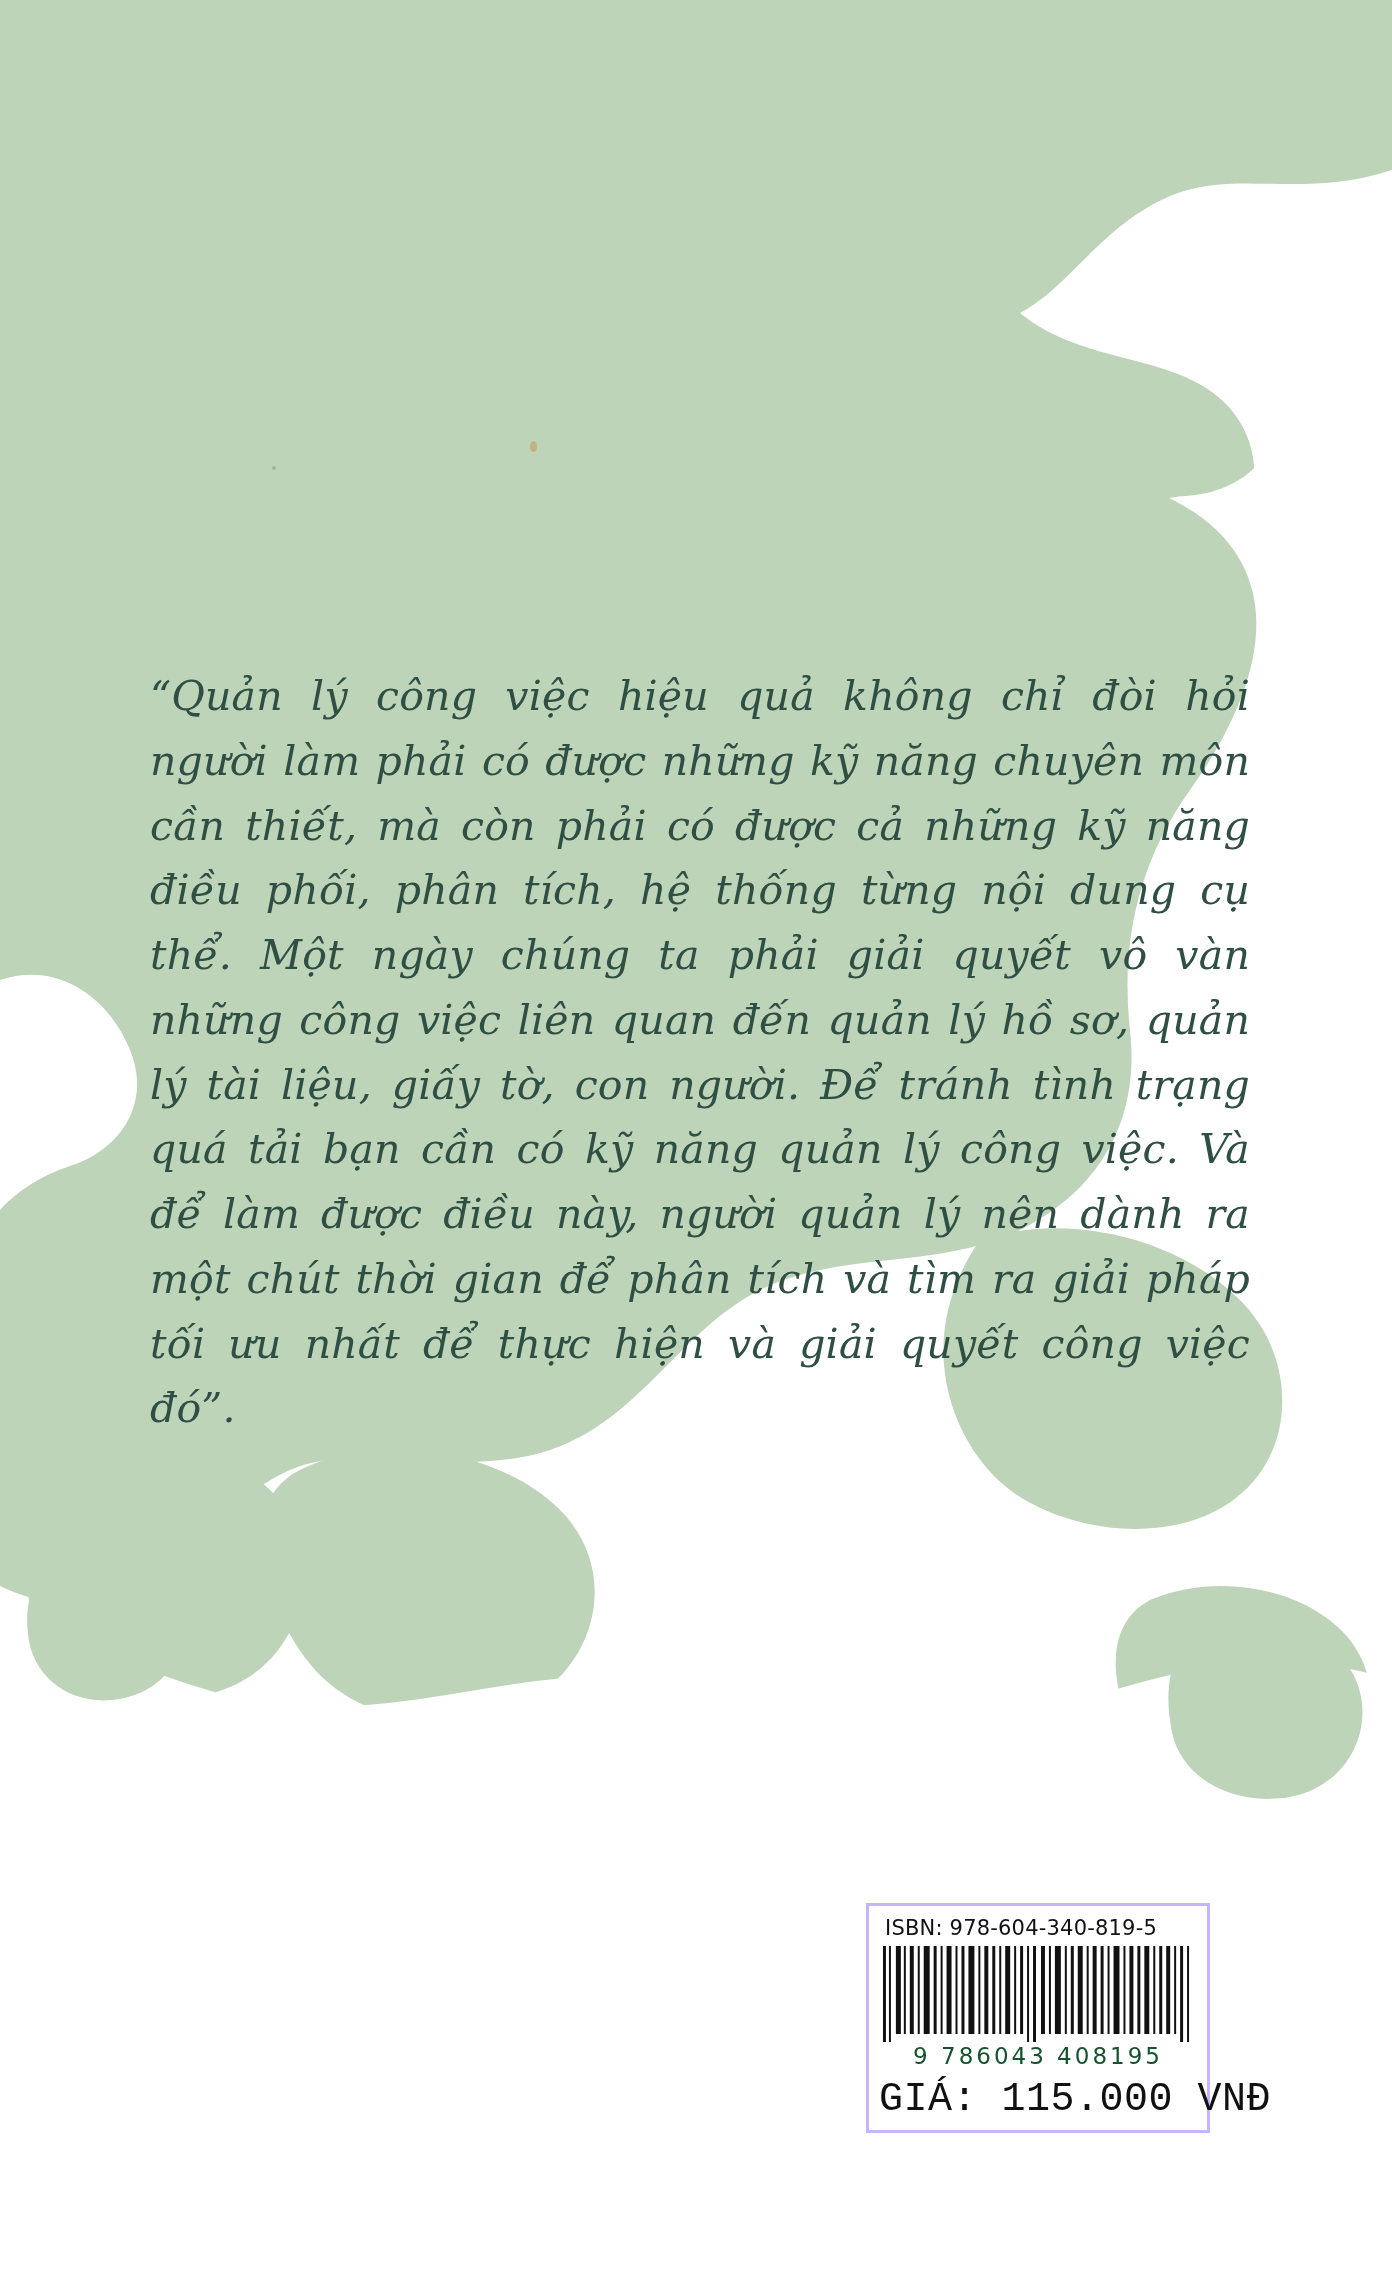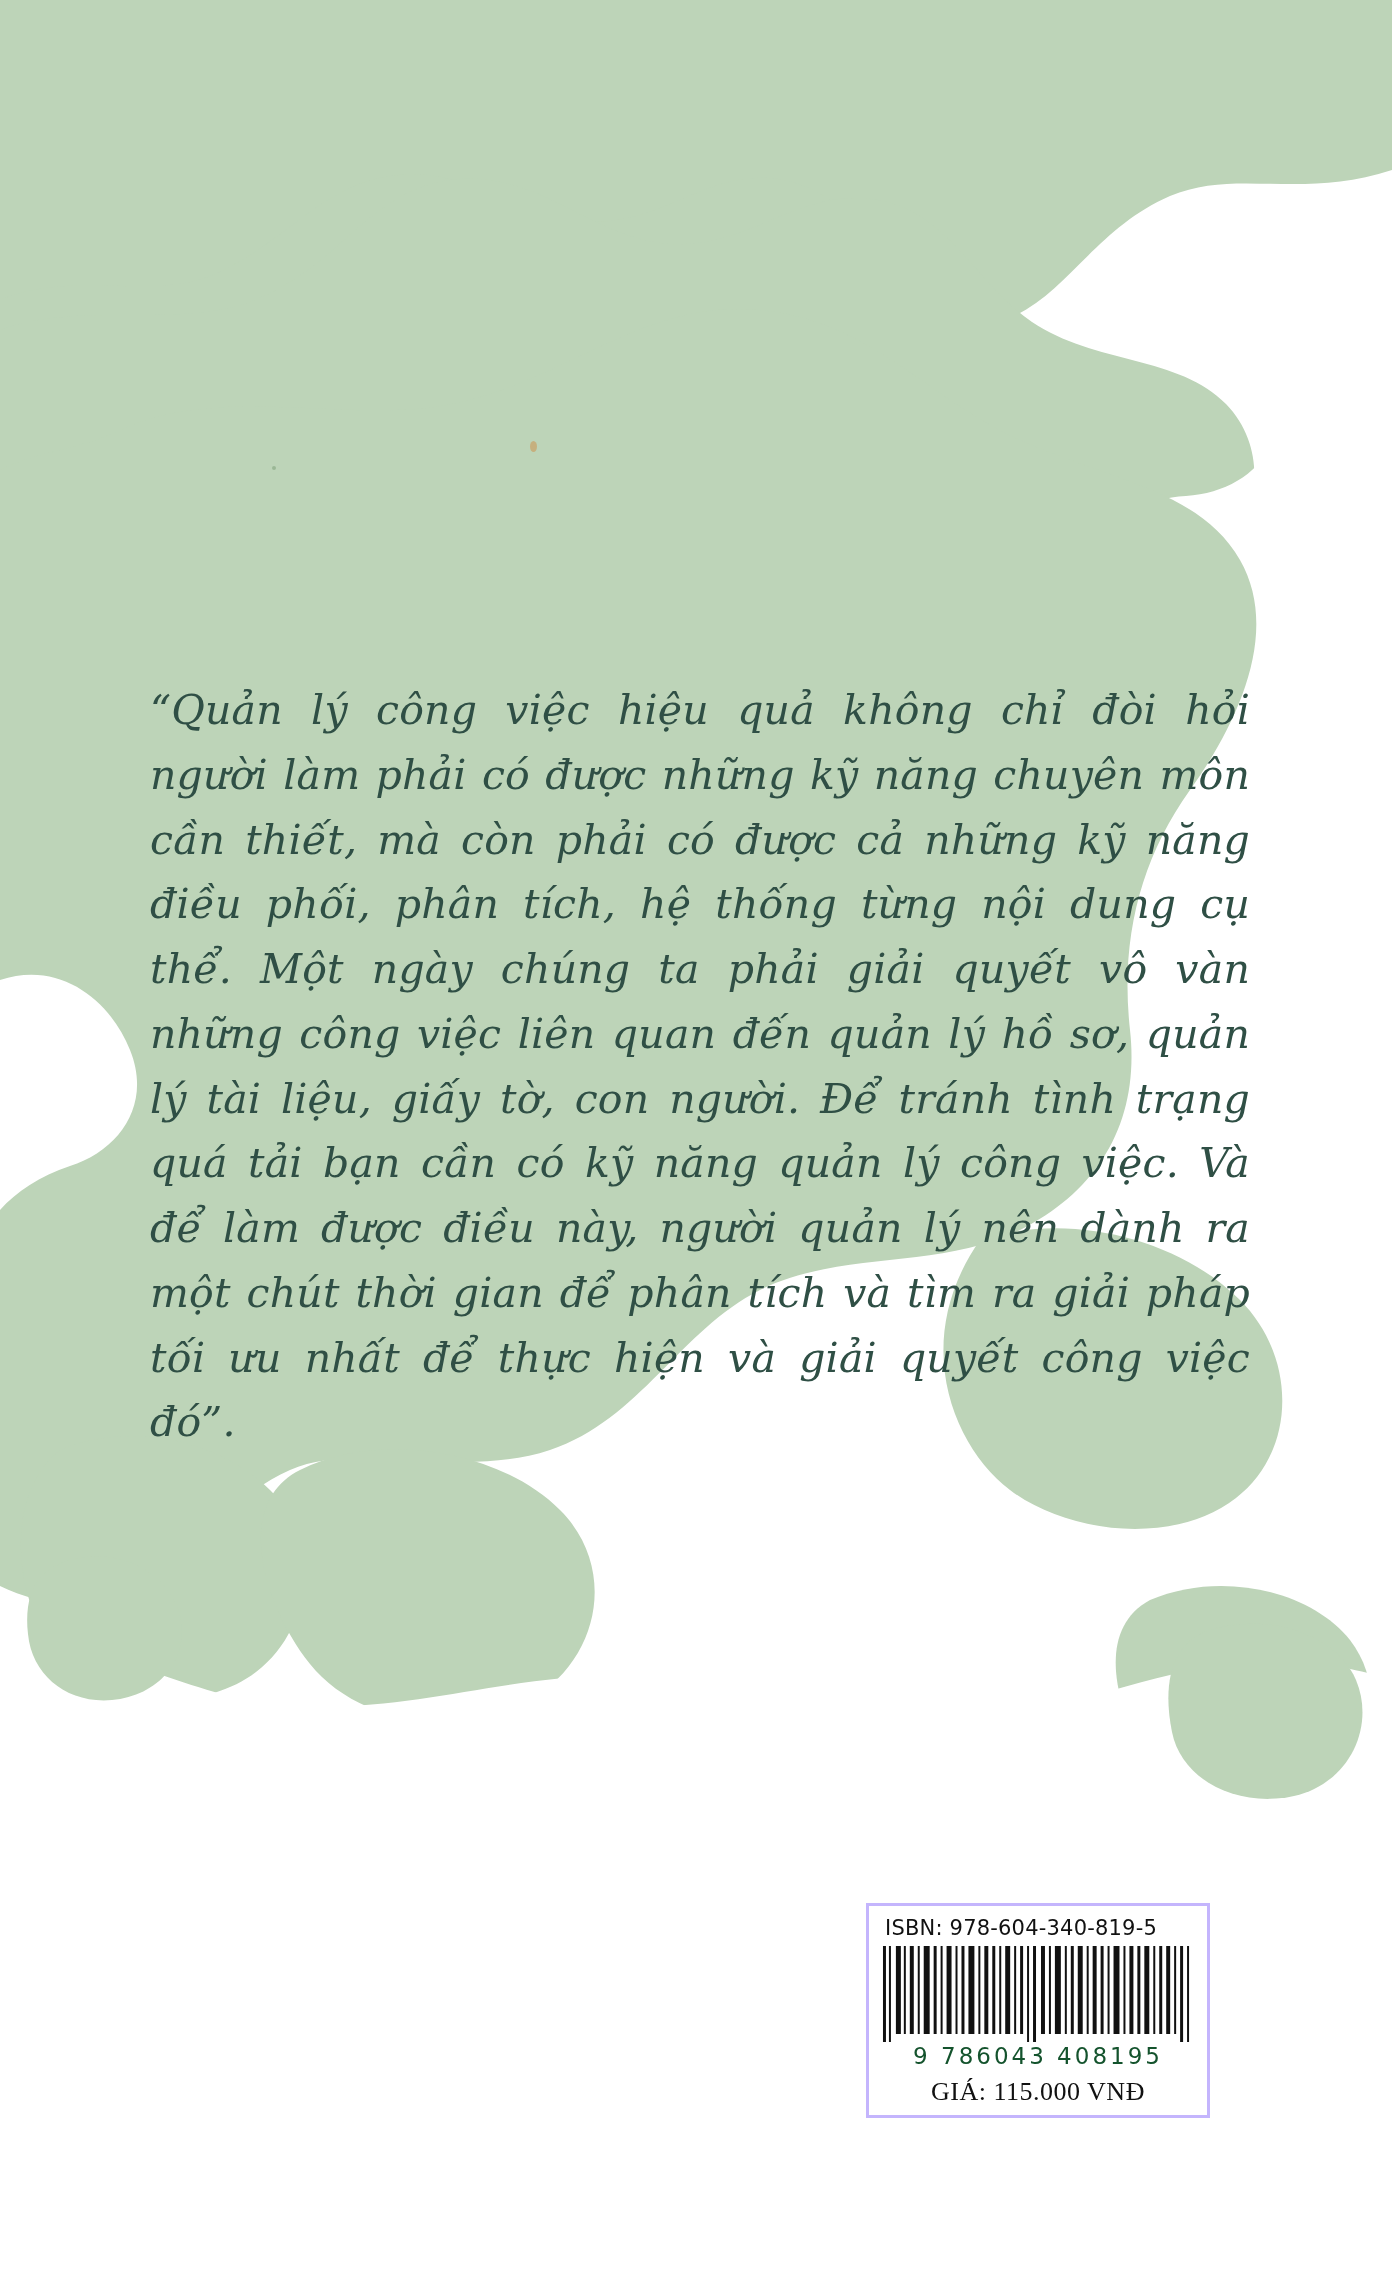--- a/index.html
+++ b/index.html
@@ -27,21 +27,21 @@
     position: absolute;
     inset: 0;
     width: 100%;
     height: 100%;
   }
 
   
   .quote-block {
     position: absolute;
     left: 150px;
-    top: 678px;
+    top: 664px;
     width: 1100px;
     z-index: 5;
   }
   .quote-text {
     font-family: "DejaVu Serif", serif;
     font-style: italic;
     font-size: 41px;
     line-height: 1.58;
     color: #2f4f45;
     text-align: justify;
@@ -80,22 +80,22 @@
   }
   .barcode-digits {
     font-family: "DejaVu Sans", sans-serif;
     font-size: 23px;
     letter-spacing: 3px;
     color: #14532d;
     margin-top: 1px;
     white-space: nowrap;
   }
   .price-line {
-    font-family: Liberation Serif, serif;
-    font-size: 26px;
+    font-family: Liberation Mono, monospace;
+    font-size: 40px;
     color: #111111;
     margin-top: 8px;
     letter-spacing: 0.5px;
     white-space: nowrap;
   }
 
   .speck {
     position: absolute;
     background: #c9a46b;
     border-radius: 50%;

